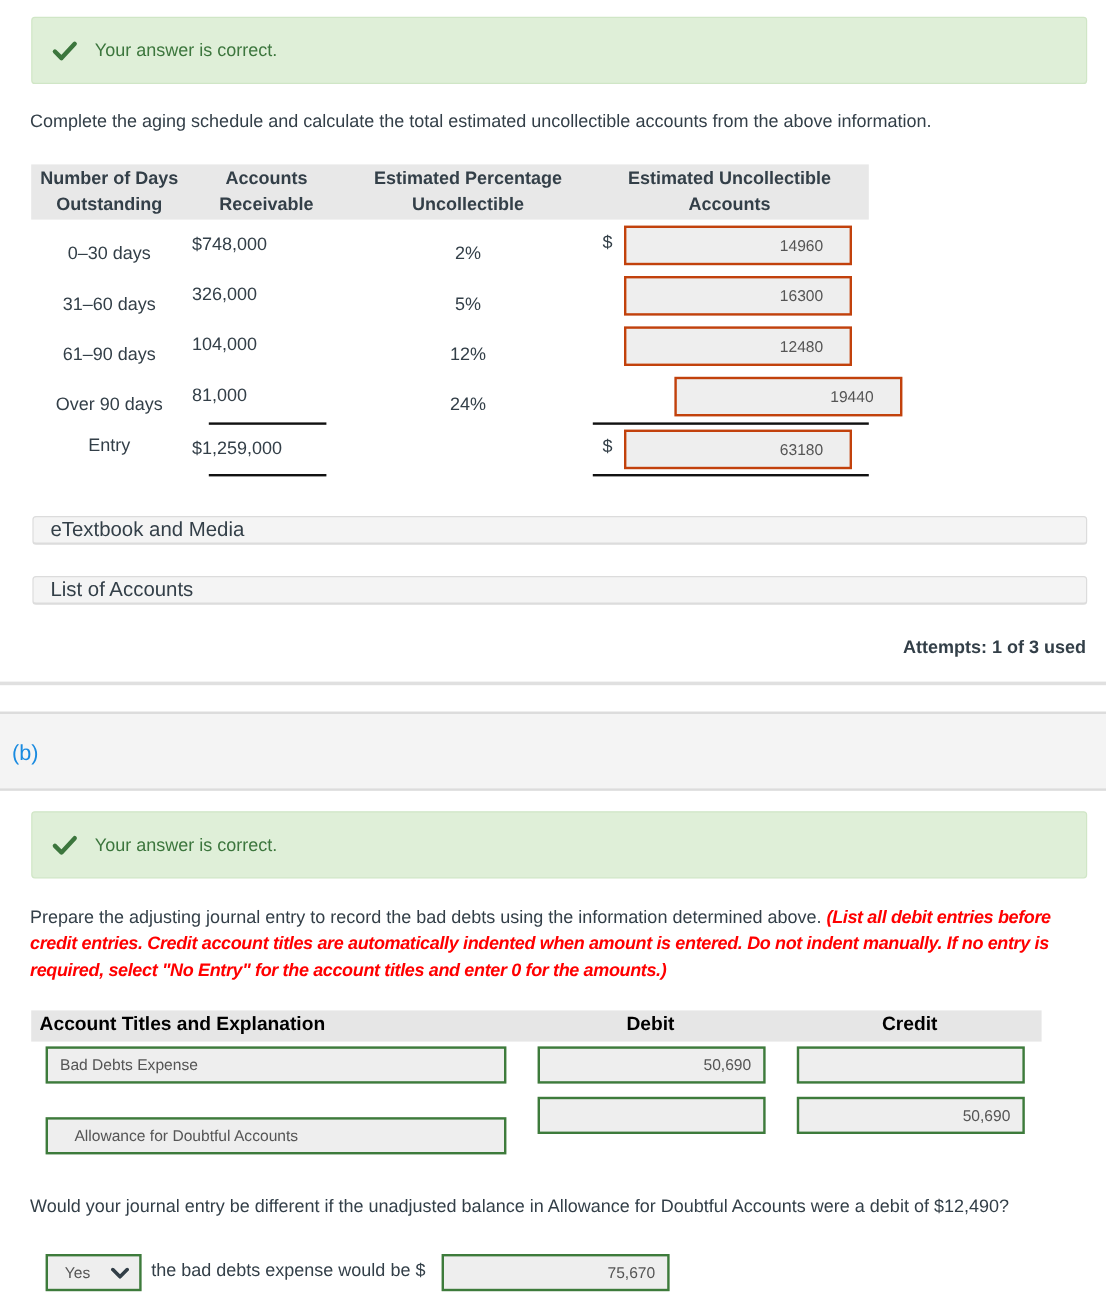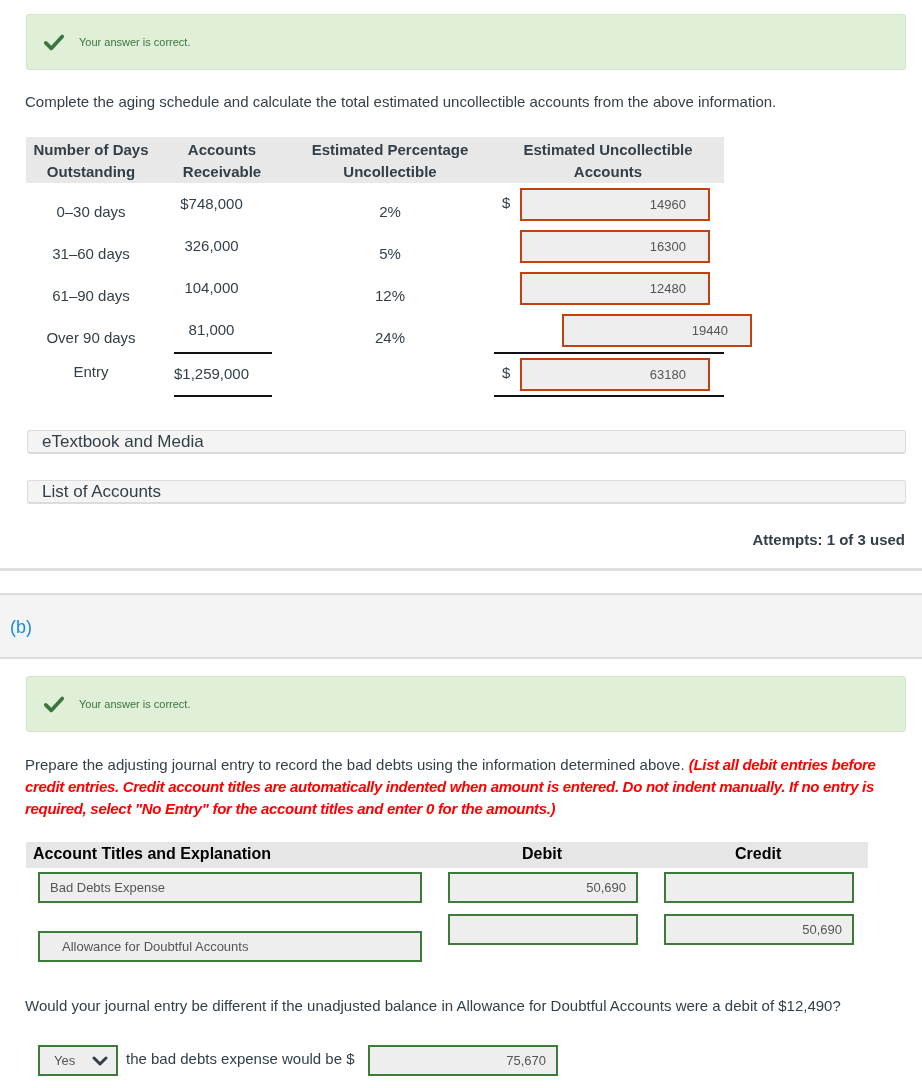--- a/index.html
+++ b/index.html
@@ -5,34 +5,34 @@
   * { box-sizing: border-box; margin: 0; padding: 0; }
   html, body { width: 922px; height: 1088px; background: #ffffff; overflow: hidden; }
   body { font-family: "Liberation Sans", "DejaVu Sans", sans-serif; color: #333f48; position: relative; font-size: 15px; }
 
   .alert-success {
     position: absolute; left: 26px; width: 880px; height: 56px;
     background: #dfefd8; border: 1px solid #d0e6c6; border-radius: 3px;
     display: flex; align-items: center;
   }
   .alert-success .check { width: 22px; height: 22px; margin-left: 16px; margin-right: 14px; }
-  .alert-success .msg { color: #3c763d; font-size: 11px; }
+  .alert-success .msg { color: #3c763d; font-size: 15px; }
 
   .question { position: absolute; left: 25px; font-size: 15px; color: #333f48; }
 
   
   .aging-header {
     position: absolute; top: 137px; left: 26px; width: 698px; height: 46px;
     background: #e8e8e8;
   }
   .th { position: absolute; top: 0; height: 46px; font-weight: bold; font-size: 15px; color: #333f48;
-        text-align: center; line-height: 22px; padding-top: 1px; display: flex; flex-direction: column; justify-content: center; }
+        text-align: center; line-height: 22px; padding-top: 1px; display: flex; flex-direction: column; justify-content: flex-start; }
   .cell { position: absolute; font-size: 15px; color: #333f48; }
   .cell.center { text-align: center; }
-  .cell.right { text-align: center; }
+  .cell.right { text-align: left; }
 
   .ans-box {
     position: absolute; height: 33px; background: #eeeeee;
     border: 2px solid #c2410c; font-size: 13px; color: #555;
     display: flex; align-items: center; justify-content: flex-end; padding-right: 22px;
   }
   .rule { position: absolute; height: 2px; background: #111; }
 
   .collapse-panel {
     position: absolute; left: 27px; width: 879px; height: 24px;

